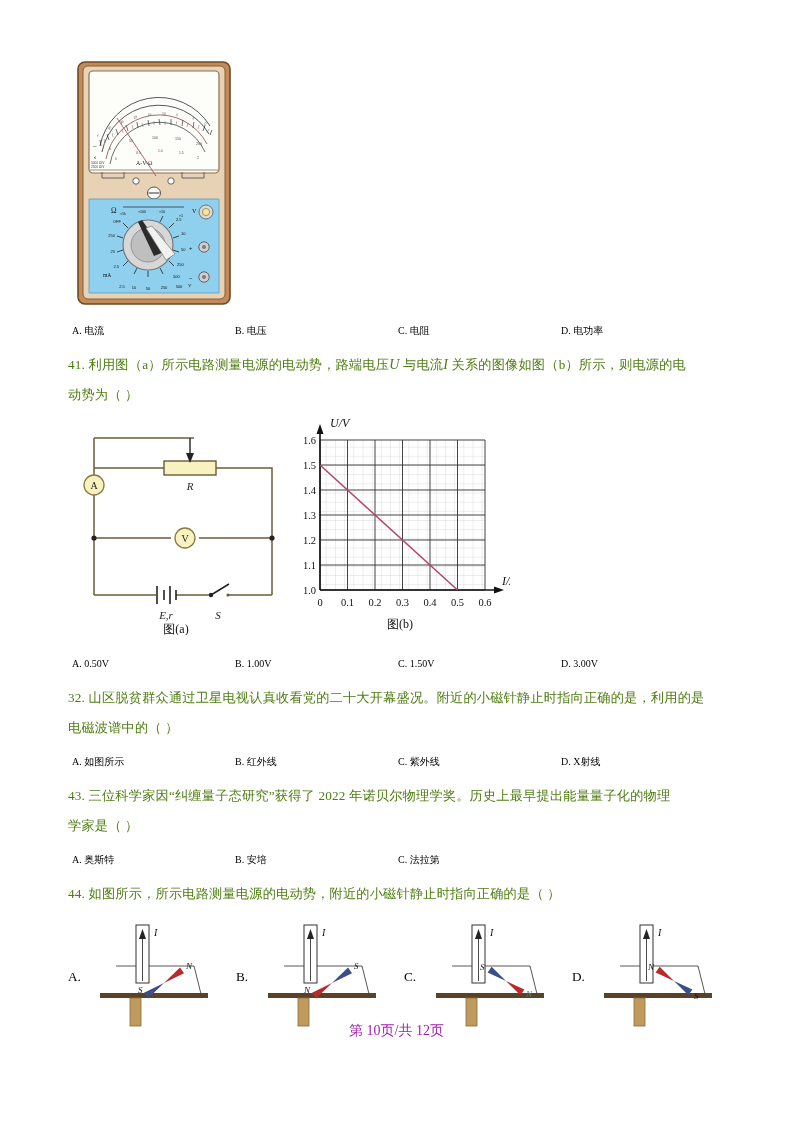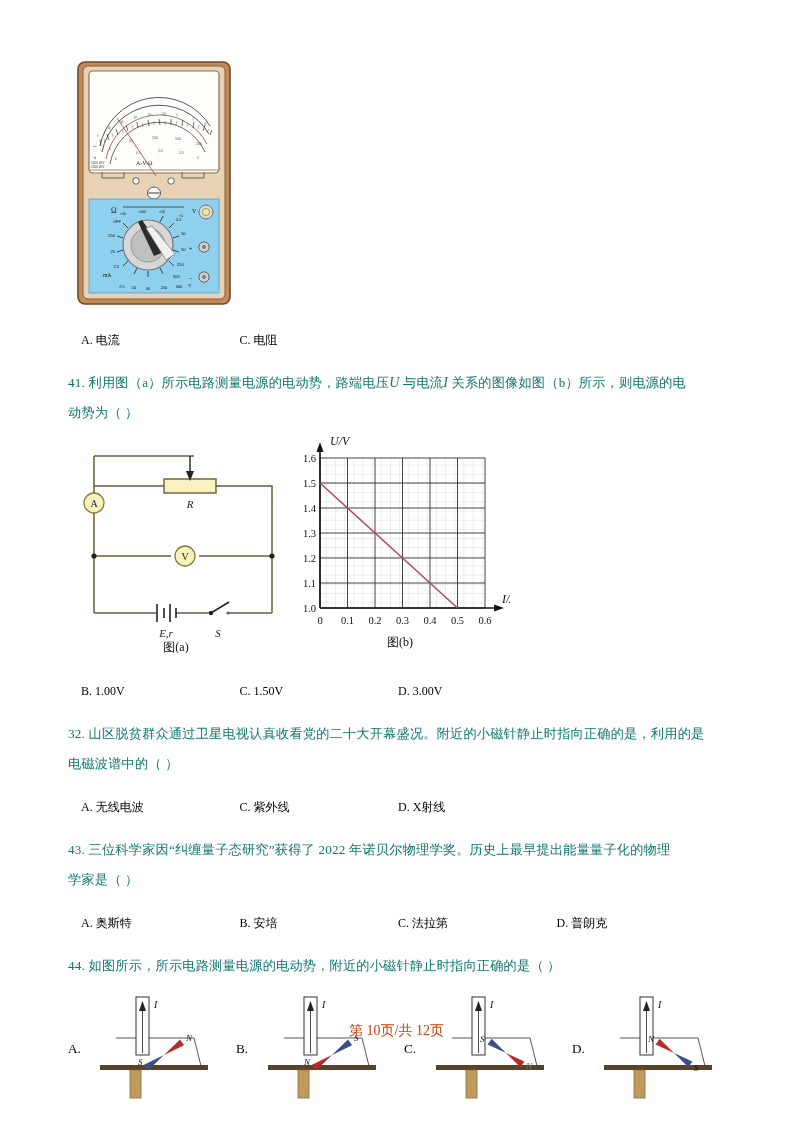--- a/index.html
+++ b/index.html
@@ -28,28 +28,28 @@
     top: 60px;
     width: 660px;
   }
 
   
   .qline {
     font-size: 13.2px;
     line-height: 30px;
     letter-spacing: 0.2px;
     text-align: justify;
-    color: #0f766e;
+    color: #4d7c0f;
   }
   .qnum { font-family: "Liberation Serif", serif; }
   .opts {
     display: flex;
-    font-size: 12px;
+    font-size: 10px;
     line-height: 30px;
-    margin: 13px;
+    margin: 4px;
   }
   .opt {
     flex: 0 0 25%;
     white-space: nowrap;
   }
   .opt .lab { font-family: "Liberation Serif", serif; }
   .italic-var {
     font-style: italic;
     font-family: "Liberation Serif", serif;
     font-size: 14px;
@@ -115,21 +115,21 @@
 
   
   .footer {
     position: absolute;
     left: 0;
     top: 1022px;
     width: 793px;
     text-align: center;
     font-size: 14px;
     font-family: "Liberation Serif", serif;
-    color: #c2410c;
+    color: #a21caf;
   }
   .footer-rule {
     position: absolute;
     left: 68px;
     top: 1019px;
     width: 658px;
     height: 0;
     border-top: 0px solid #000;
   }
 </style>
@@ -294,22 +294,30 @@
         <circle cx="128" cy="217" r="2" fill="#7a7a7a"></circle>
       </svg>
     </div>
 
     <div class="opts">
       <div class="opt">
         <span class="lab">A.</span>
         <span>电流</span>
       </div>
       <div class="opt">
+        <span class="lab">B.</span>
+        <span>电压</span>
+      </div>
+      <div class="opt">
         <span class="lab">C.</span>
         <span>电阻</span>
+      </div>
+      <div class="opt">
+        <span class="lab">D.</span>
+        <span>电功率</span>
       </div>
     </div>
 
     <div class="qline">
       <span class="qnum">41.</span>
       <span>利用图（a）所示电路测量电源的电动势，路端电压</span><span class="italic-var">U</span>
       <span>与电流</span><span class="italic-var">I</span>
       <span>关系的图像如图（b）所示，则电源的电</span>
     </div>
     <div class="qline">动势为（      ）</div>
@@ -428,20 +436,24 @@
 
         <text x="50" y="17" font-family="Liberation Serif, serif" font-size="12" font-style="italic" fill="#111">U/V</text>
         <text x="222" y="175" font-family="Liberation Serif, serif" font-size="12" font-style="italic" fill="#111">I/A</text>
 
         <text x="120" y="218" text-anchor="middle" font-family="Liberation Serif, serif" font-size="12" fill="#111">图(b)</text>
       </svg>
     </div>
 
     <div class="opts">
       <div class="opt">
+        <span class="lab">A.</span>
+        <span>0.50V</span>
+      </div>
+      <div class="opt">
         <span class="lab">B.</span>
         <span>1.00V</span>
       </div>
       <div class="opt">
         <span class="lab">C.</span>
         <span>1.50V</span>
       </div>
       <div class="opt">
         <span class="lab">D.</span>
         <span>3.00V</span>
@@ -449,21 +461,25 @@
     </div>
 
     <div class="qline">
       <span class="qnum">32.</span>
       <span>山区脱贫群众通过卫星电视认真收看党的二十大开幕盛况。附近的小磁针静止时指向正确的是，利用的是</span>
     </div>
     <div class="qline">电磁波谱中的（      ）</div>
     <div class="opts">
       <div class="opt">
         <span class="lab">A.</span>
-        <span>无线电波</span>
+        <span>如图所示</span>
+      </div>
+      <div class="opt">
+        <span class="lab">B.</span>
+        <span>红外线</span>
       </div>
       <div class="opt">
         <span class="lab">C.</span>
         <span>紫外线</span>
       </div>
       <div class="opt">
         <span class="lab">D.</span>
         <span>X射线</span>
       </div>
     </div>
@@ -478,24 +494,20 @@
         <span class="lab">A.</span>
         <span>奥斯特</span>
       </div>
       <div class="opt">
         <span class="lab">B.</span>
         <span>安培</span>
       </div>
       <div class="opt">
         <span class="lab">C.</span>
         <span>法拉第</span>
-      </div>
-      <div class="opt">
-        <span class="lab">D.</span>
-        <span>普朗克</span>
       </div>
     </div>
 
     <div class="qline">
       <span class="qnum">44.</span>
       <span>如图所示，所示电路测量电源的电动势，附近的小磁针静止时指向正确的是（      ）</span>
     </div>
 
     <div class="compass-row">
 

